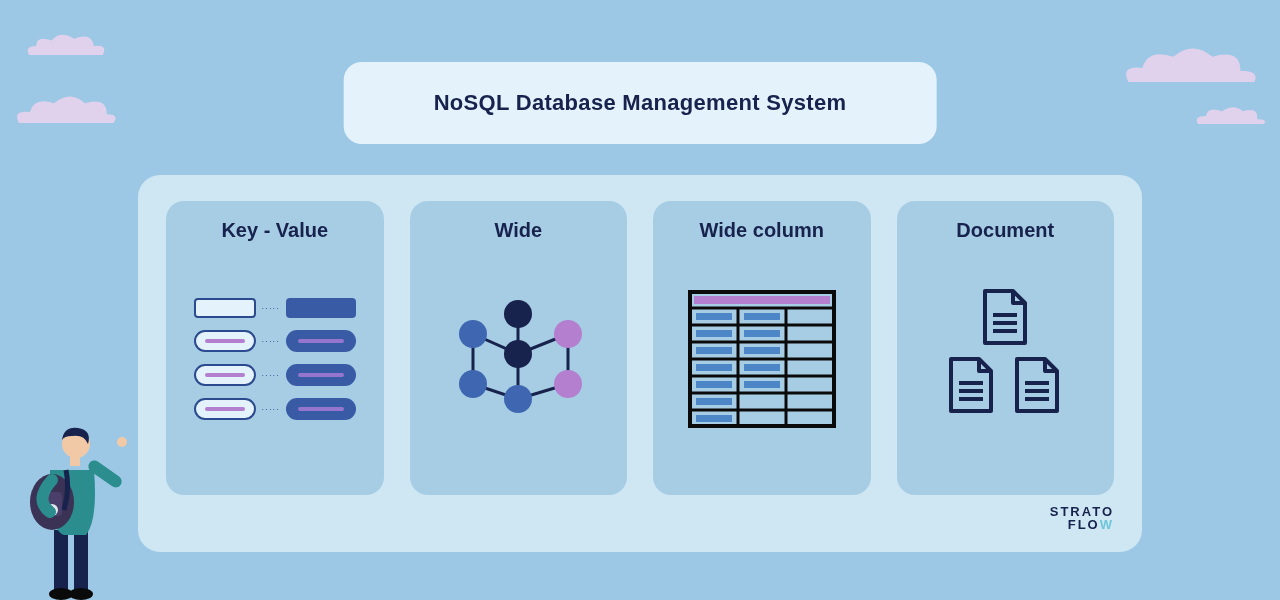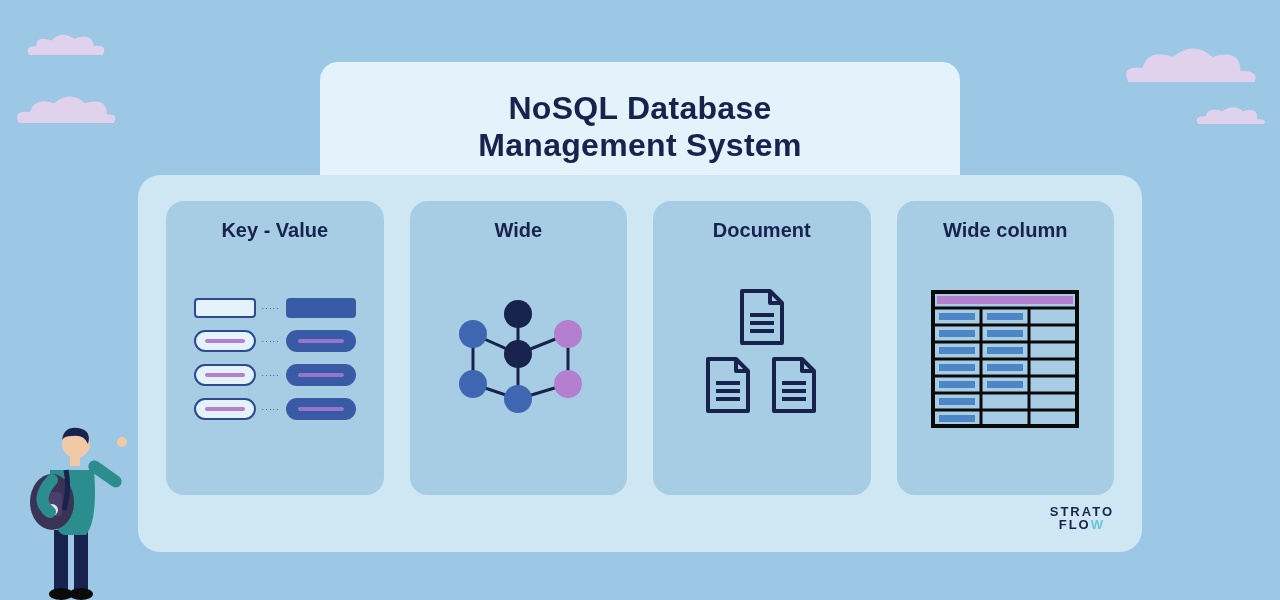--- a/index.html
+++ b/index.html
@@ -23,21 +23,21 @@
     position: absolute;
     top: 62px;
     left: 50%;
     transform: translateX(-50%);
     background: #e3f2fb;
     padding: 28px 90px;
     border-radius: 18px;
     text-align: center;
   }
   .title-banner h1 {
-    font-size: 32px;
+    font-size: 22px;
     font-weight: 800;
     color: #17224d;
     letter-spacing: 0.3px;
   }
 
   
   .container {
     position: absolute;
     top: 175px;
     left: 138px;
@@ -111,21 +111,21 @@
   .logo-row {
     display: flex;
     justify-content: flex-end;
     padding-top: 10px;
   }
   .logo {
     font-weight: 900;
     font-size: 13px;
     line-height: 1.05;
     color: #17224d;
-    text-align: center;
+    text-align: right;
     letter-spacing: 2px;
   }
   .logo .flow-v { color: #6ec6d9; }
 
   
   .person { position: absolute; left: 14px; bottom: 0; width: 120px; height: 210px; }
 </style>
 </head>
 <body>
 
@@ -206,49 +206,20 @@
           <circle cx="80" cy="30" r="14" fill="#17224d"></circle>
           <circle cx="80" cy="70" r="14" fill="#17224d"></circle>
           <circle cx="80" cy="115" r="14" fill="#3f67b1"></circle>
           <circle cx="130" cy="50" r="14" fill="#b47fce"></circle>
           <circle cx="130" cy="100" r="14" fill="#b47fce"></circle>
         </svg>
       </div>
     </div>
 
     <div class="card">
-      <div class="card-title">Document</div>
-      <div class="card-illustration">
-        <svg class="doc-svg" viewBox="0 0 160 160">
-          <g transform="translate(58,10)" stroke="#17224d" stroke-width="4" fill="none" stroke-linejoin="round">
-            <path d="M2 2 H30 L42 14 V54 H2 Z"></path>
-            <path d="M30 2 V14 H42"></path>
-            <line x1="10" y1="26" x2="34" y2="26"></line>
-            <line x1="10" y1="34" x2="34" y2="34"></line>
-            <line x1="10" y1="42" x2="34" y2="42"></line>
-          </g>
-          <g transform="translate(24,78)" stroke="#17224d" stroke-width="4" fill="none" stroke-linejoin="round">
-            <path d="M2 2 H30 L42 14 V54 H2 Z"></path>
-            <path d="M30 2 V14 H42"></path>
-            <line x1="10" y1="26" x2="34" y2="26"></line>
-            <line x1="10" y1="34" x2="34" y2="34"></line>
-            <line x1="10" y1="42" x2="34" y2="42"></line>
-          </g>
-          <g transform="translate(90,78)" stroke="#17224d" stroke-width="4" fill="none" stroke-linejoin="round">
-            <path d="M2 2 H30 L42 14 V54 H2 Z"></path>
-            <path d="M30 2 V14 H42"></path>
-            <line x1="10" y1="26" x2="34" y2="26"></line>
-            <line x1="10" y1="34" x2="34" y2="34"></line>
-            <line x1="10" y1="42" x2="34" y2="42"></line>
-          </g>
-        </svg>
-      </div>
-    </div>
-
-    <div class="card">
       <div class="card-title">Wide column</div>
       <div class="card-illustration">
         <svg class="wc-svg" viewBox="0 0 160 150">
           <rect x="8" y="8" width="144" height="134" fill="none" stroke="#0a0a0a" stroke-width="4"></rect>
           <rect x="12" y="12" width="136" height="8" fill="#b47fce"></rect>
 
           <g stroke="#0a0a0a" stroke-width="3" fill="none">
 
             <line x1="8" y1="24" x2="152" y2="24"></line>
             <line x1="8" y1="41" x2="152" y2="41"></line>
@@ -273,20 +244,49 @@
             <rect x="62" y="80" width="36" height="7"></rect>
             <rect x="14" y="97" width="36" height="7"></rect>
             <rect x="62" y="97" width="36" height="7"></rect>
             <rect x="14" y="114" width="36" height="7"></rect>
             <rect x="14" y="131" width="36" height="7"></rect>
           </g>
         </svg>
       </div>
     </div>
 
+    <div class="card">
+      <div class="card-title">Document</div>
+      <div class="card-illustration">
+        <svg class="doc-svg" viewBox="0 0 160 160">
+          <g transform="translate(58,10)" stroke="#17224d" stroke-width="4" fill="none" stroke-linejoin="round">
+            <path d="M2 2 H30 L42 14 V54 H2 Z"></path>
+            <path d="M30 2 V14 H42"></path>
+            <line x1="10" y1="26" x2="34" y2="26"></line>
+            <line x1="10" y1="34" x2="34" y2="34"></line>
+            <line x1="10" y1="42" x2="34" y2="42"></line>
+          </g>
+          <g transform="translate(24,78)" stroke="#17224d" stroke-width="4" fill="none" stroke-linejoin="round">
+            <path d="M2 2 H30 L42 14 V54 H2 Z"></path>
+            <path d="M30 2 V14 H42"></path>
+            <line x1="10" y1="26" x2="34" y2="26"></line>
+            <line x1="10" y1="34" x2="34" y2="34"></line>
+            <line x1="10" y1="42" x2="34" y2="42"></line>
+          </g>
+          <g transform="translate(90,78)" stroke="#17224d" stroke-width="4" fill="none" stroke-linejoin="round">
+            <path d="M2 2 H30 L42 14 V54 H2 Z"></path>
+            <path d="M30 2 V14 H42"></path>
+            <line x1="10" y1="26" x2="34" y2="26"></line>
+            <line x1="10" y1="34" x2="34" y2="34"></line>
+            <line x1="10" y1="42" x2="34" y2="42"></line>
+          </g>
+        </svg>
+      </div>
+    </div>
+
   </div>
   <div class="logo-row">
     <div class="logo">
       <span>STRATO</span><br>
       <span>FLO</span><span class="flow-v">W</span>
     </div>
   </div>
 </div>
 
 <svg class="person" viewBox="0 0 120 210">

